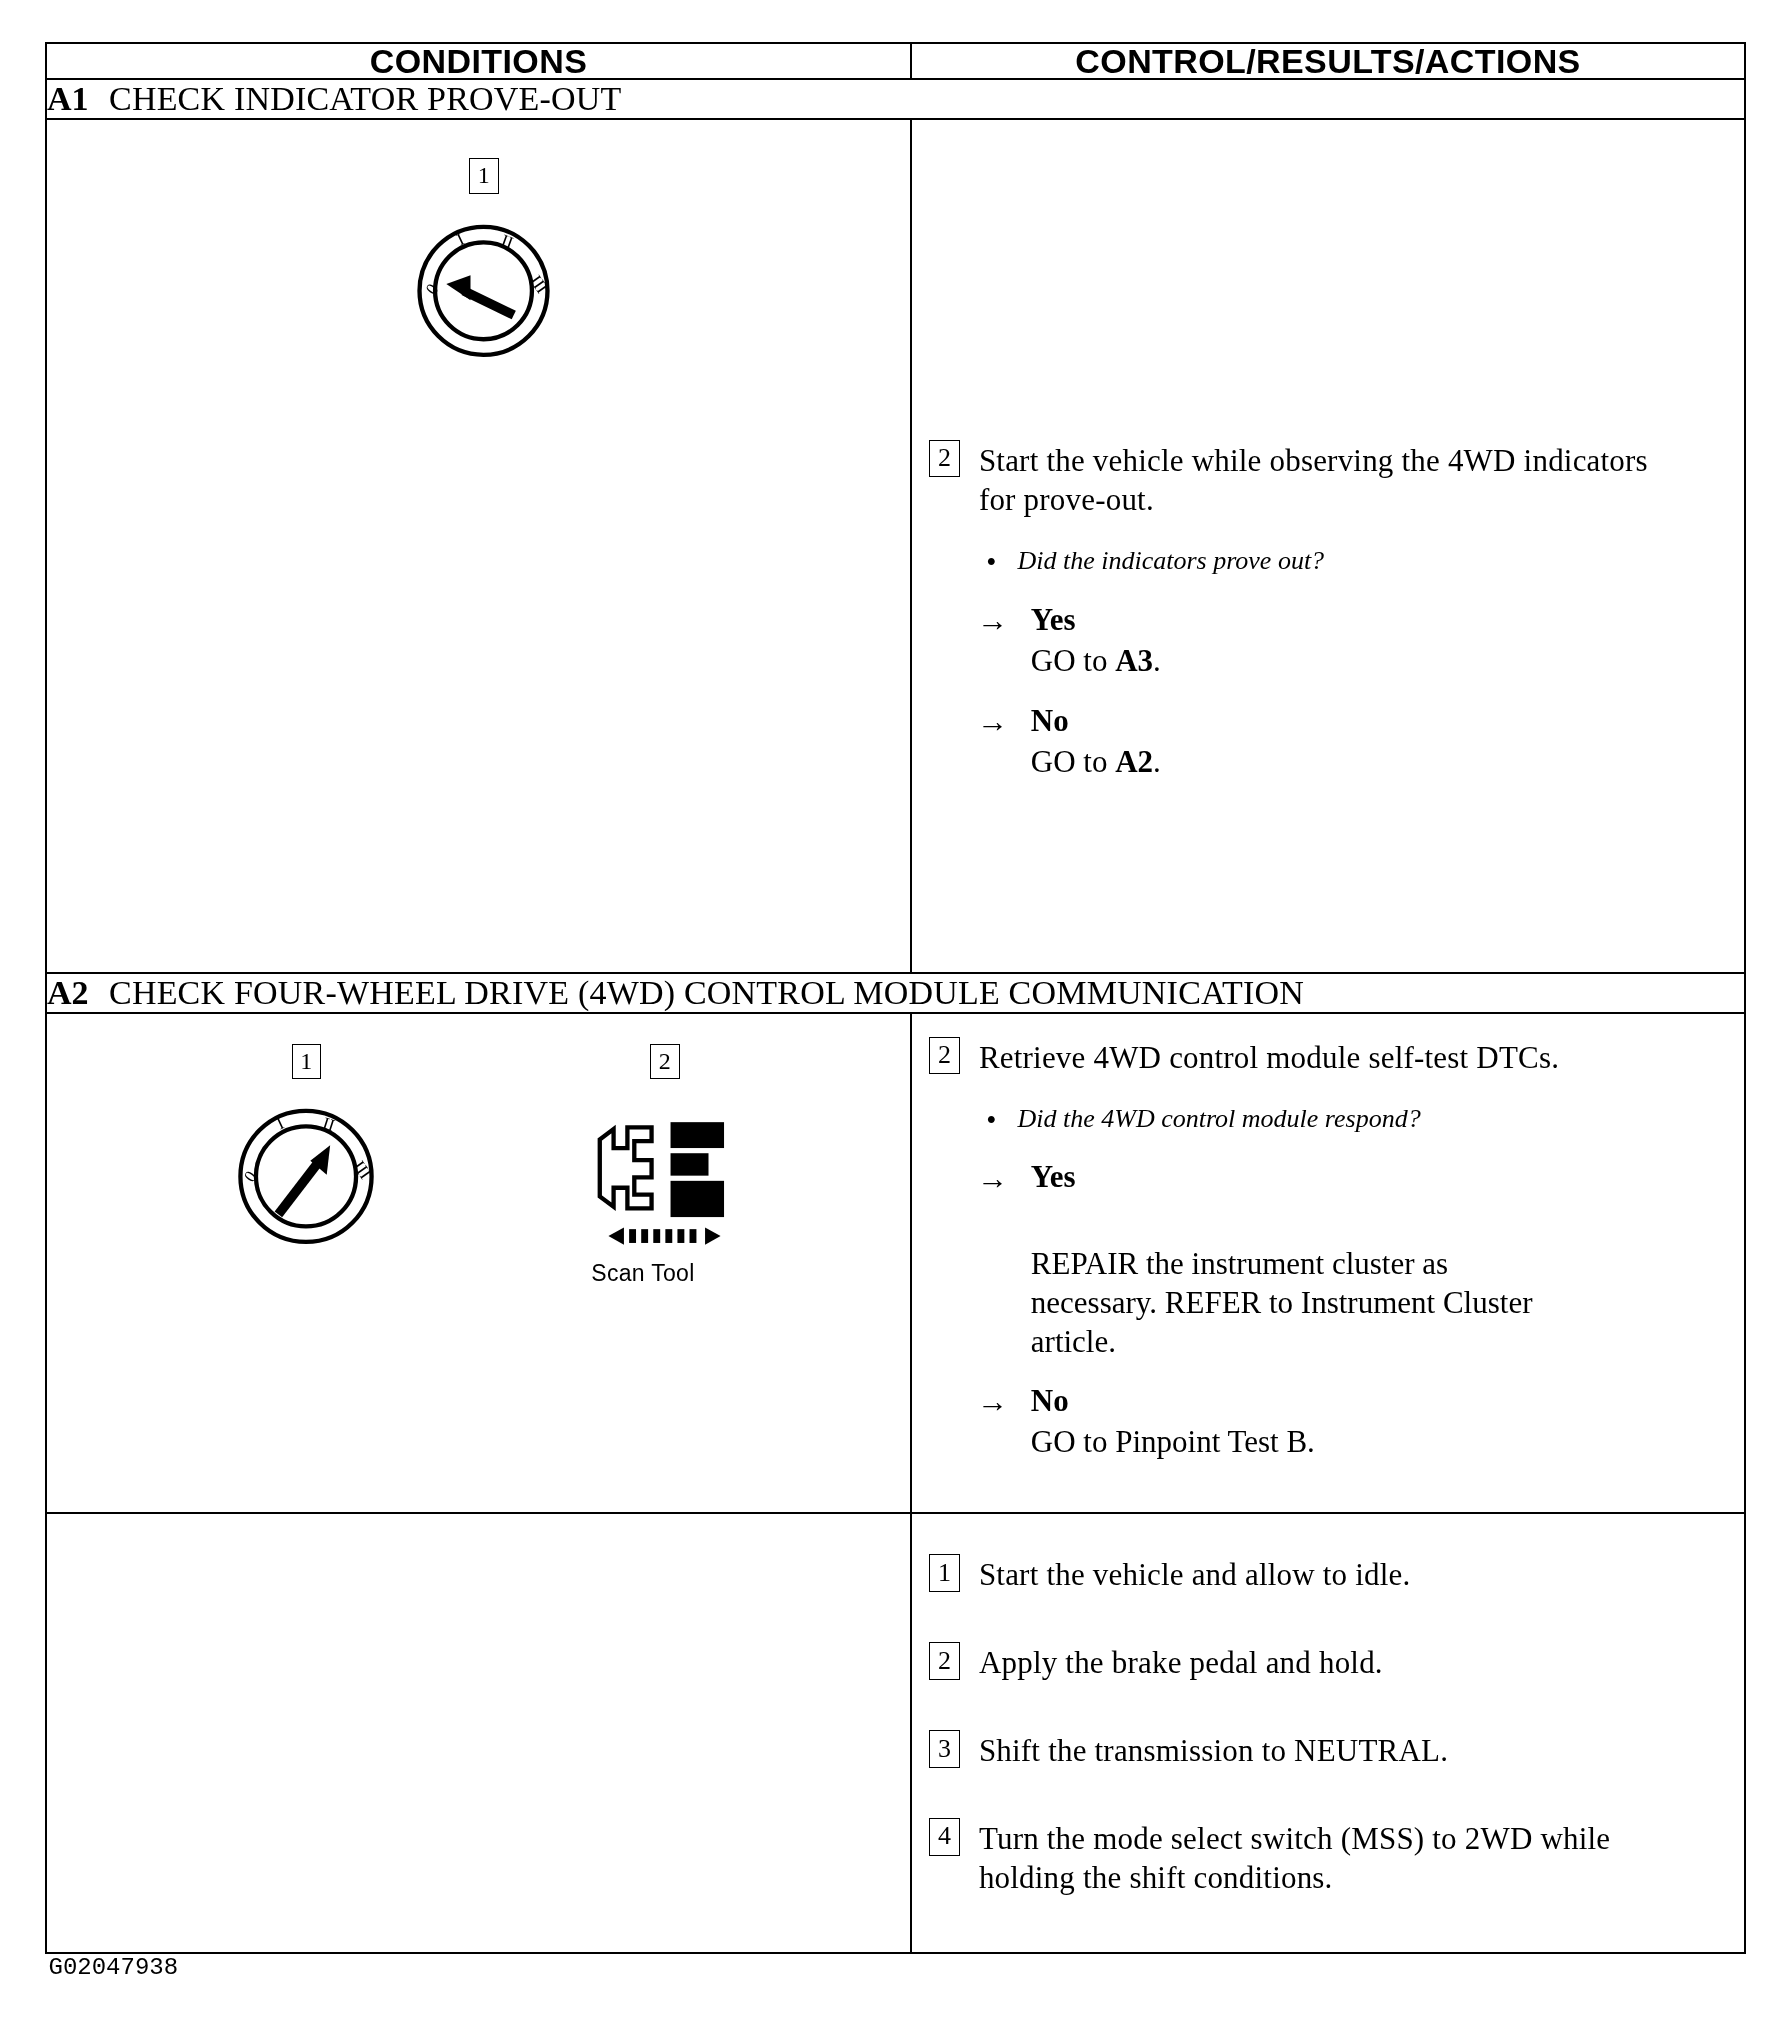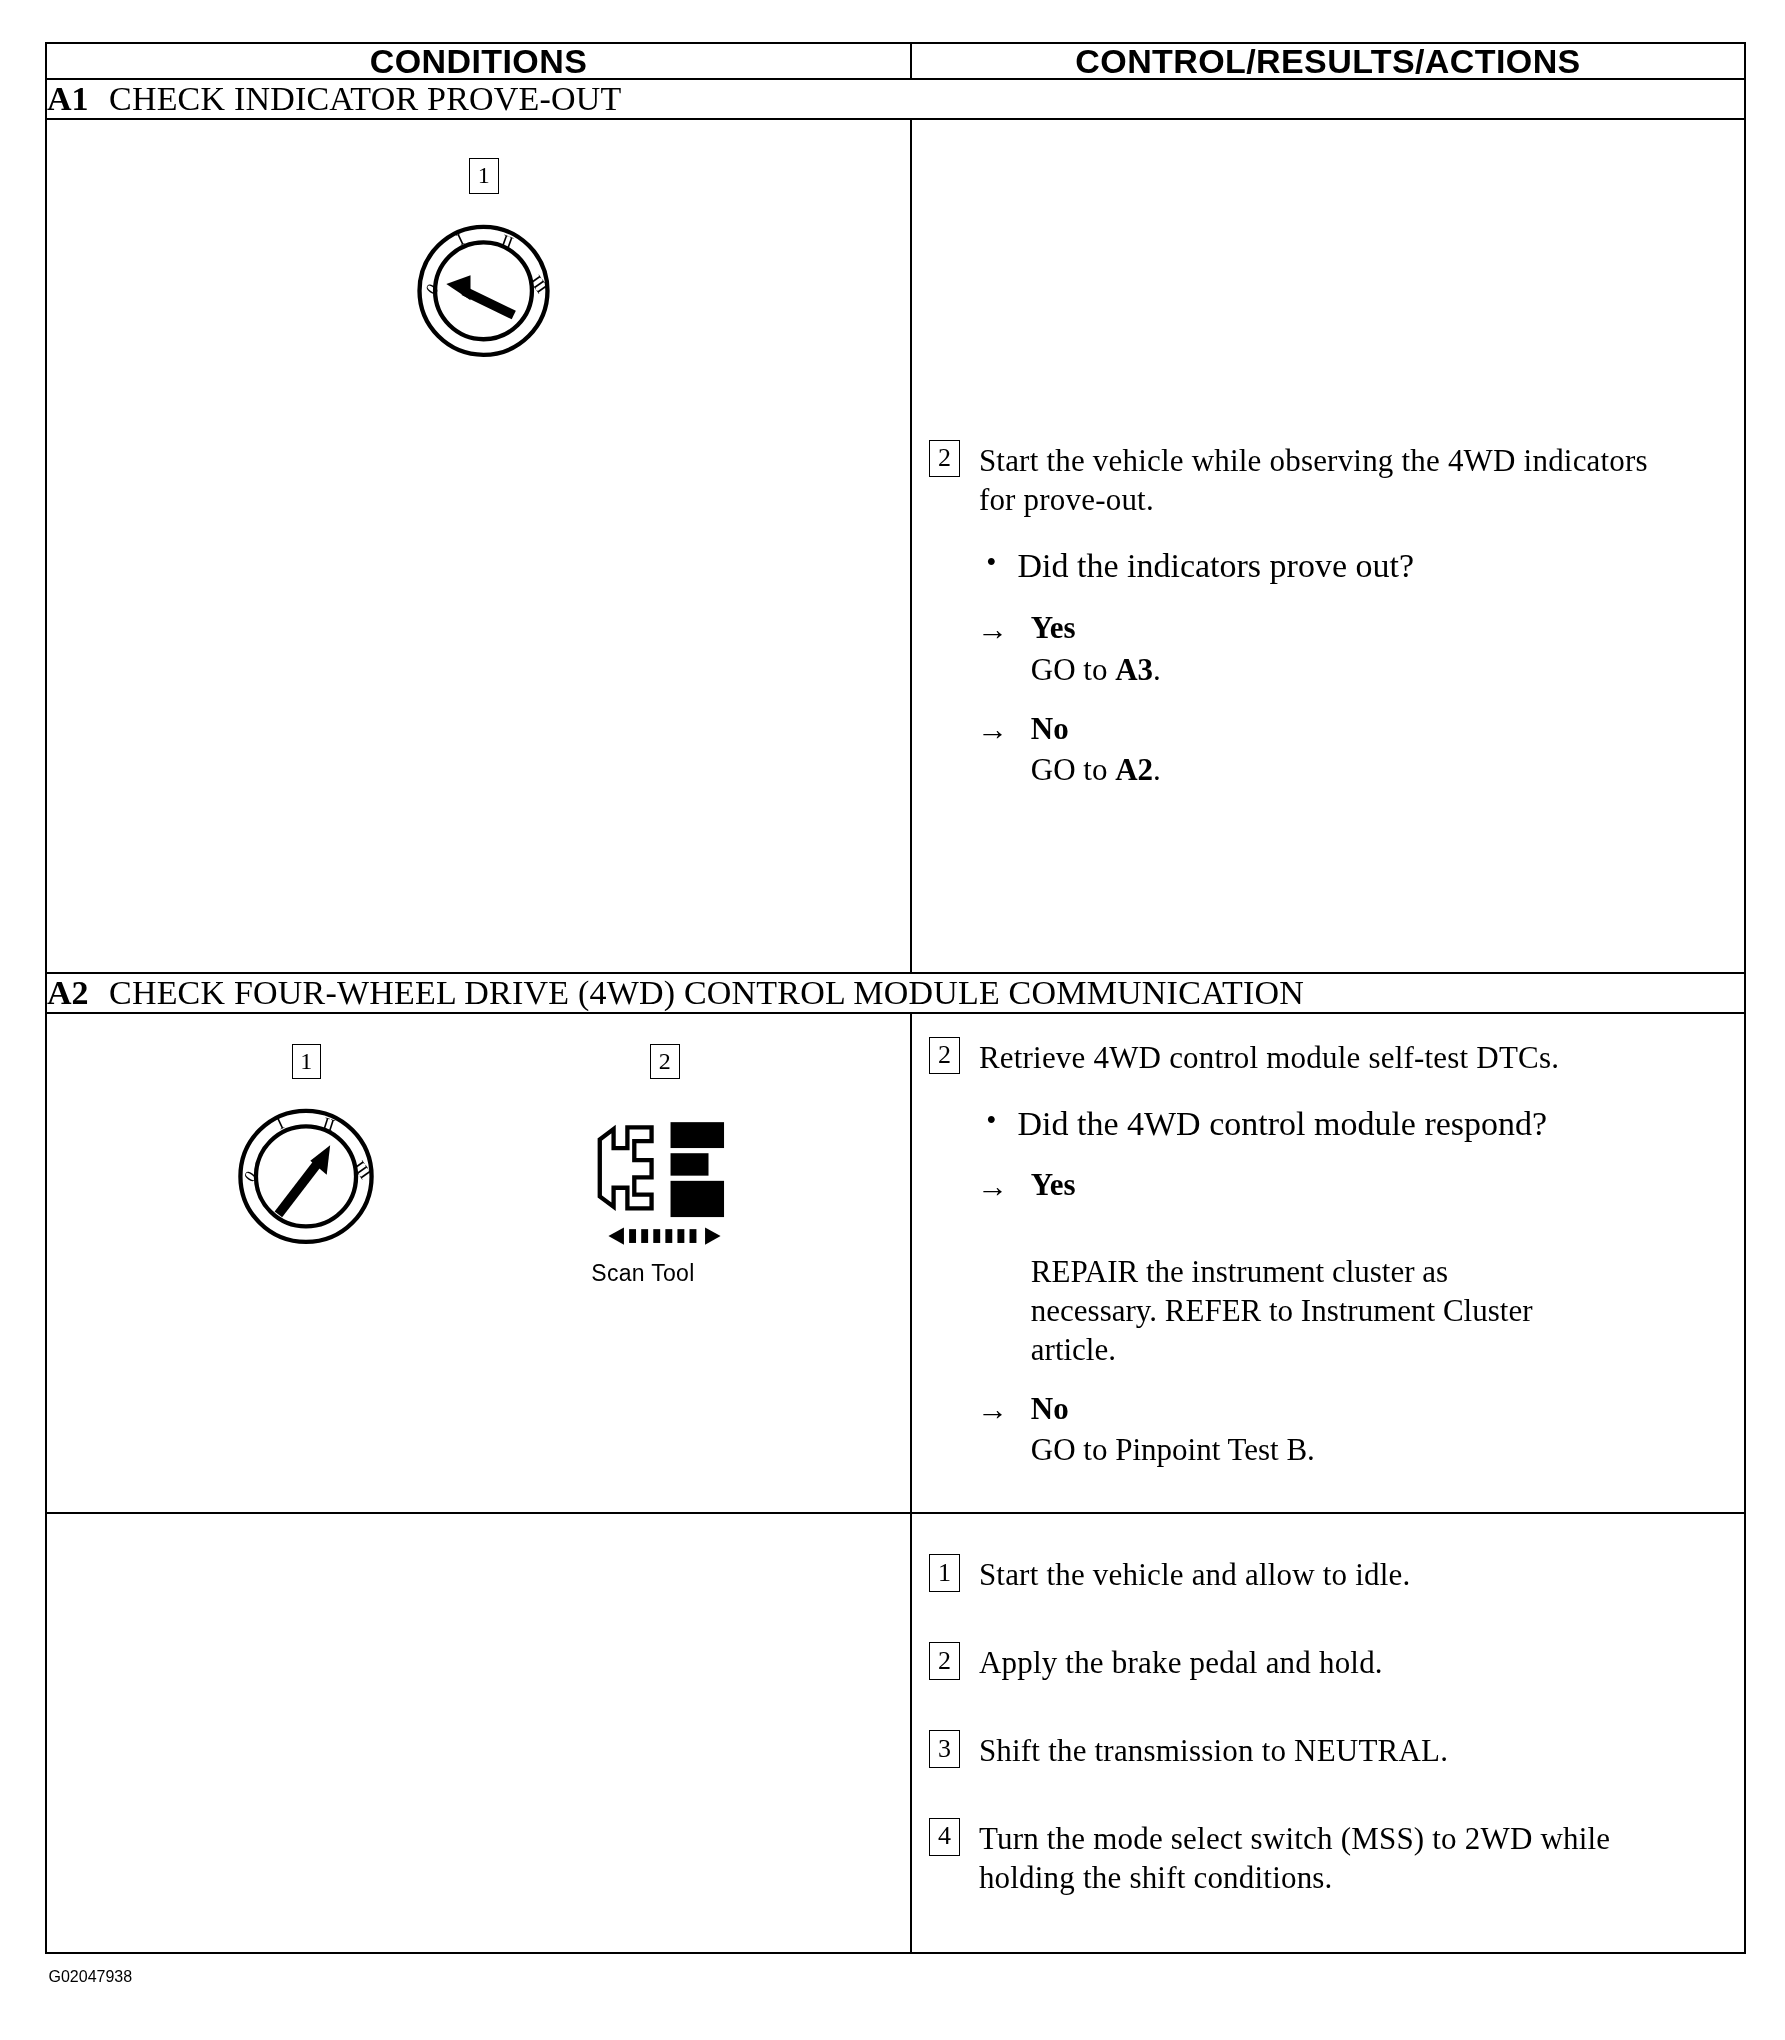--- a/index.html
+++ b/index.html
@@ -92,21 +92,21 @@
   .bullet-row {
     display: flex;
     align-items: flex-start;
     gap: 21px;
     margin: 15.6px 0 12px 57px;
   }
   .bullet-dot {
     font-size: 29px;
     line-height: 1.2;
   }
-  .bullet-row .txt { font-size: 34px; line-height: 1.26; }
+  .bullet-row .txt { font-size: 26px; line-height: 1.26; font-style: italic; }
 
   .arrow-row {
     display: flex;
     align-items: flex-start;
     gap: 22.5px;
     margin: 21px 0 5.2px 48px;
   }
   .arrow-glyph {
     font-size: 31px;
     line-height: 1.2;
@@ -145,23 +145,22 @@
   .scan-holder { position: absolute; }
 
   .caption {
     font-family: "Liberation Sans", sans-serif;
     font-size: 23px;
     margin-top: 7px;
     letter-spacing: 0.3px;
   }
 
   .footer-code {
-    font-family: Liberation Sans, sans-serif;
-    font-size: 16px;
-    margin-top: 14px;
+    font-family: Liberation Mono, monospace;
+    font-size: 24px;
     margin-left: 3.5px;
   }
 
   .blank-left { height: 536px; }
   .blank-left-2 { height: 484px; }
 </style>
 </head>
 <body>
 
 <div class="page">

